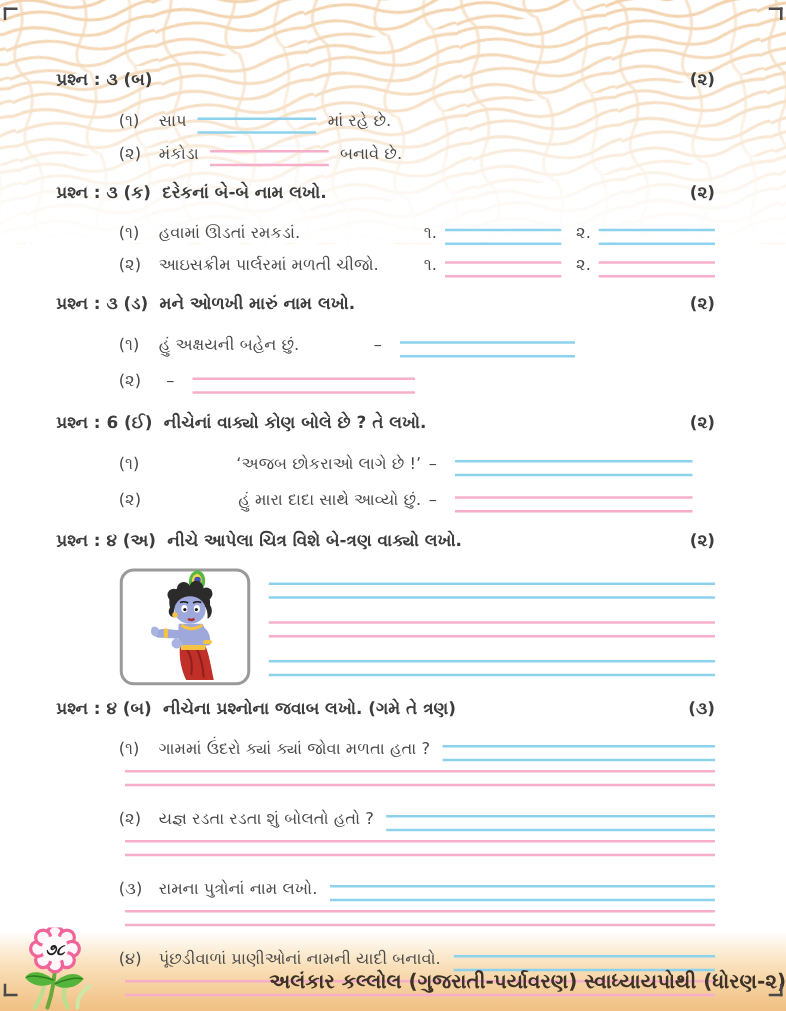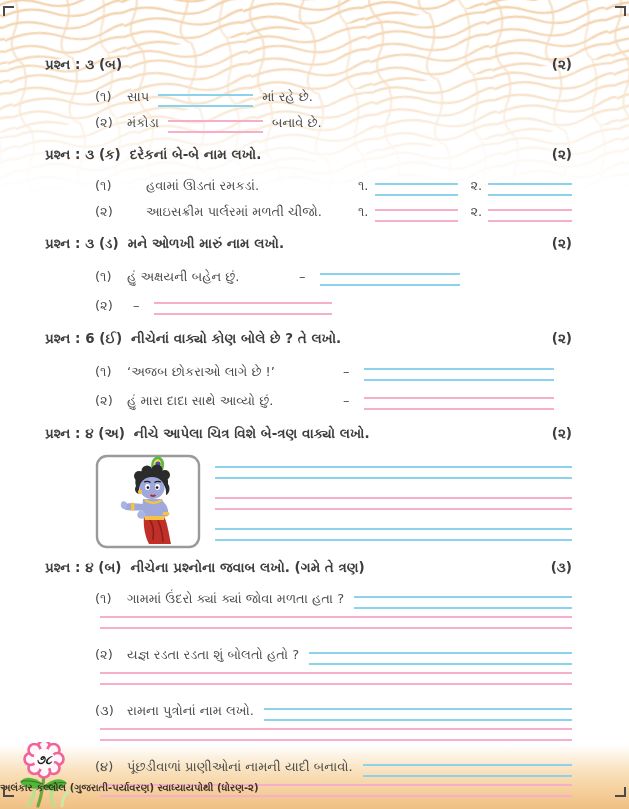--- a/index.html
+++ b/index.html
@@ -51,48 +51,48 @@
   .item .inum{width:32px;flex:0 0 auto;}
   .blank{
     display:inline-block;height:13px;flex:0 0 auto;
     border-top:2px solid;border-bottom:2px solid;
     transform:translateY(3px);
   }
   .blank.cyan{border-color:var(--cyan);}
   .blank.pink{border-color:var(--pink);}
   .short-blank{width:95px;margin:0 9px;}
   .grow-blank{flex:1 1 auto;}
-  .q3k .ktext{width:212px;flex:0 0 auto;margin-left:19px;}
+  .q3k .ktext{width:212px;flex:0 0 auto;}
   .q3k .kn{flex:0 0 auto;margin-right:6px;}
   .q3k .kn2{margin-left:12px;}
   .dash{margin:0 14px 0 6px;}
   .q3d .item .dtext{width:166px;flex:0 0 auto;}
   .q3d .grow-blank{max-width:178px;margin-right:112px;}
-  .q3i .item .dtext{width:210px;flex:0 0 auto;}
+  .q3i .item .dtext{width:210px;flex:0 0 auto;text-align:right;}
   .q3i .grow-blank{margin-right:18px;}
   .item.tall{height:29px;}
 
   .q4a-body{display:flex;margin-left:50px;margin-top:8px;}
   .pic-frame{flex:0 0 auto;}
   .q4a-lines{flex:1 1 auto;display:flex;flex-direction:column;padding-left:14px;}
   .q4a-lines .blank{transform:none;width:100%;}
   .q4a-lines .blank:nth-child(1){margin-top:12px;}
   .q4a-lines .blank:nth-child(2){margin-top:18px;}
   .q4a-lines .blank:nth-child(3){margin-top:18px;}
 
   .q4b-block{margin-bottom:13px;}
   .q4b-block .grow-blank{margin-left:10px;min-width:60px;}
   .full-blank{
     display:block;height:13px;margin:4px 0 0 55px;
     border-top:2px solid var(--pink);border-bottom:2px solid var(--pink);
   }
 
   .footer-text{
     position:absolute;left:0;right:0;bottom:15px;z-index:2;
-    text-align:left;font-size:10px;font-weight:bold;color:#3c3228;
+    text-align:right;font-size:16px;font-weight:bold;color:#3c3228;
   }
   .flower-badge{position:absolute;left:10px;bottom:1px;z-index:2;}
 </style>
 </head>
 <body>
 
 <div class="page">
 
   <svg class="top-pattern" width="629" height="195" viewBox="0 0 629 195">
     <defs>

